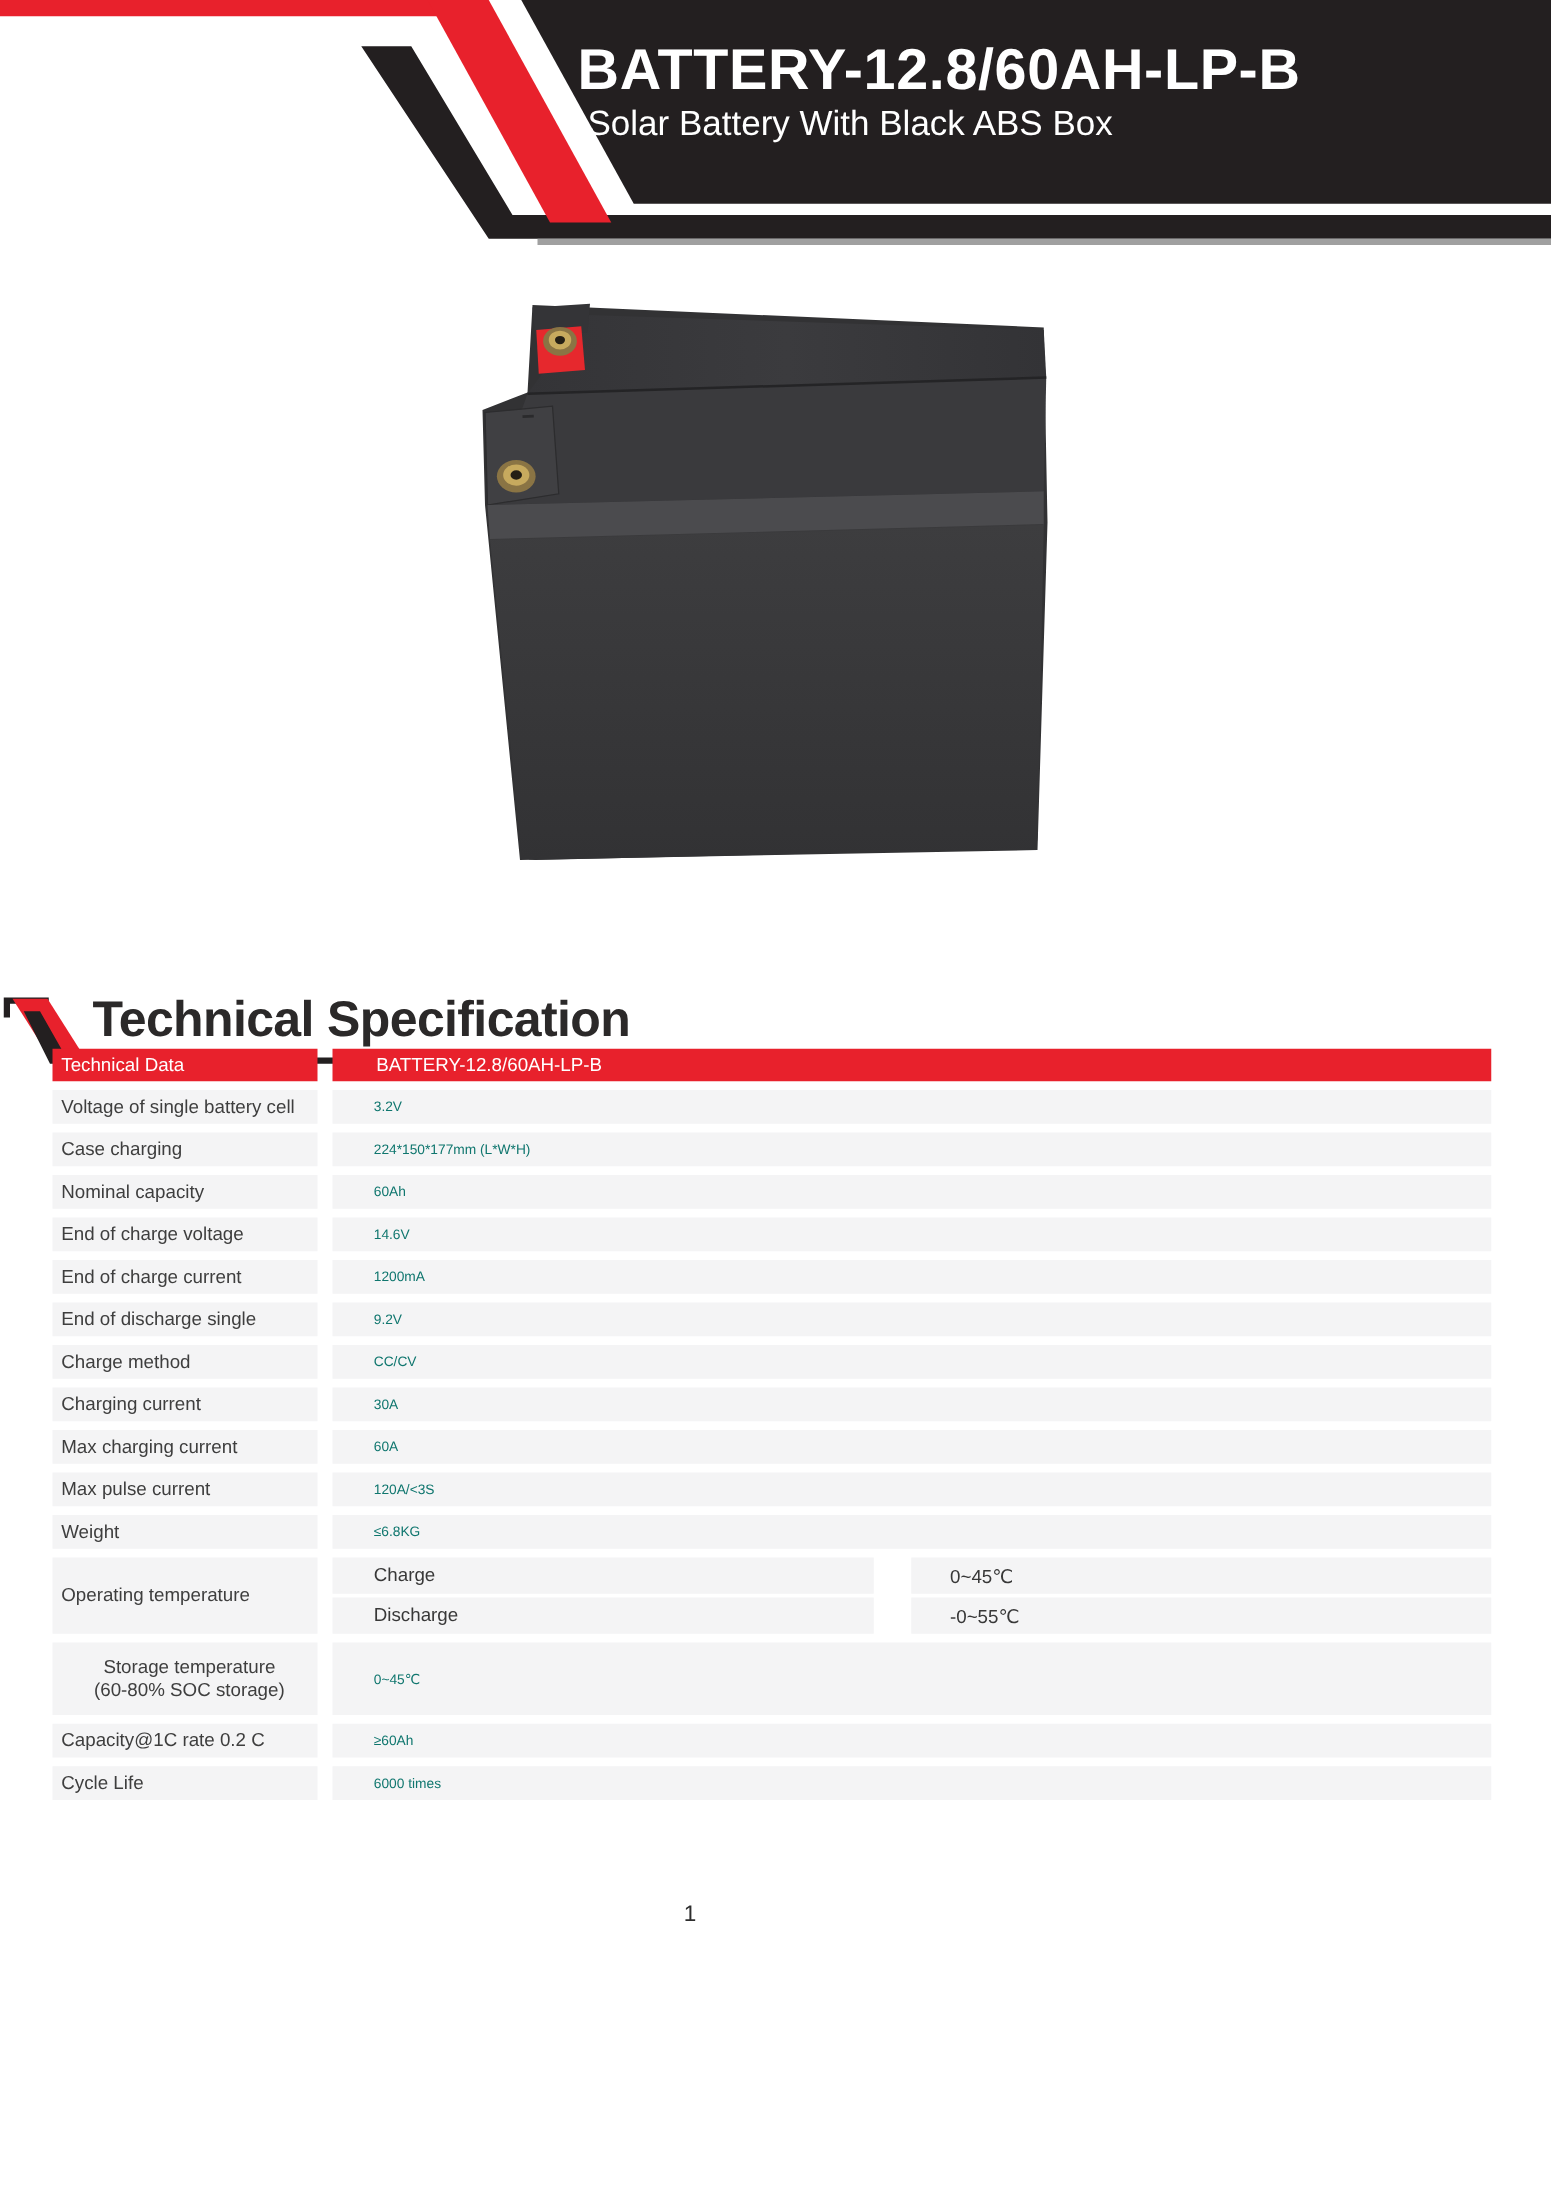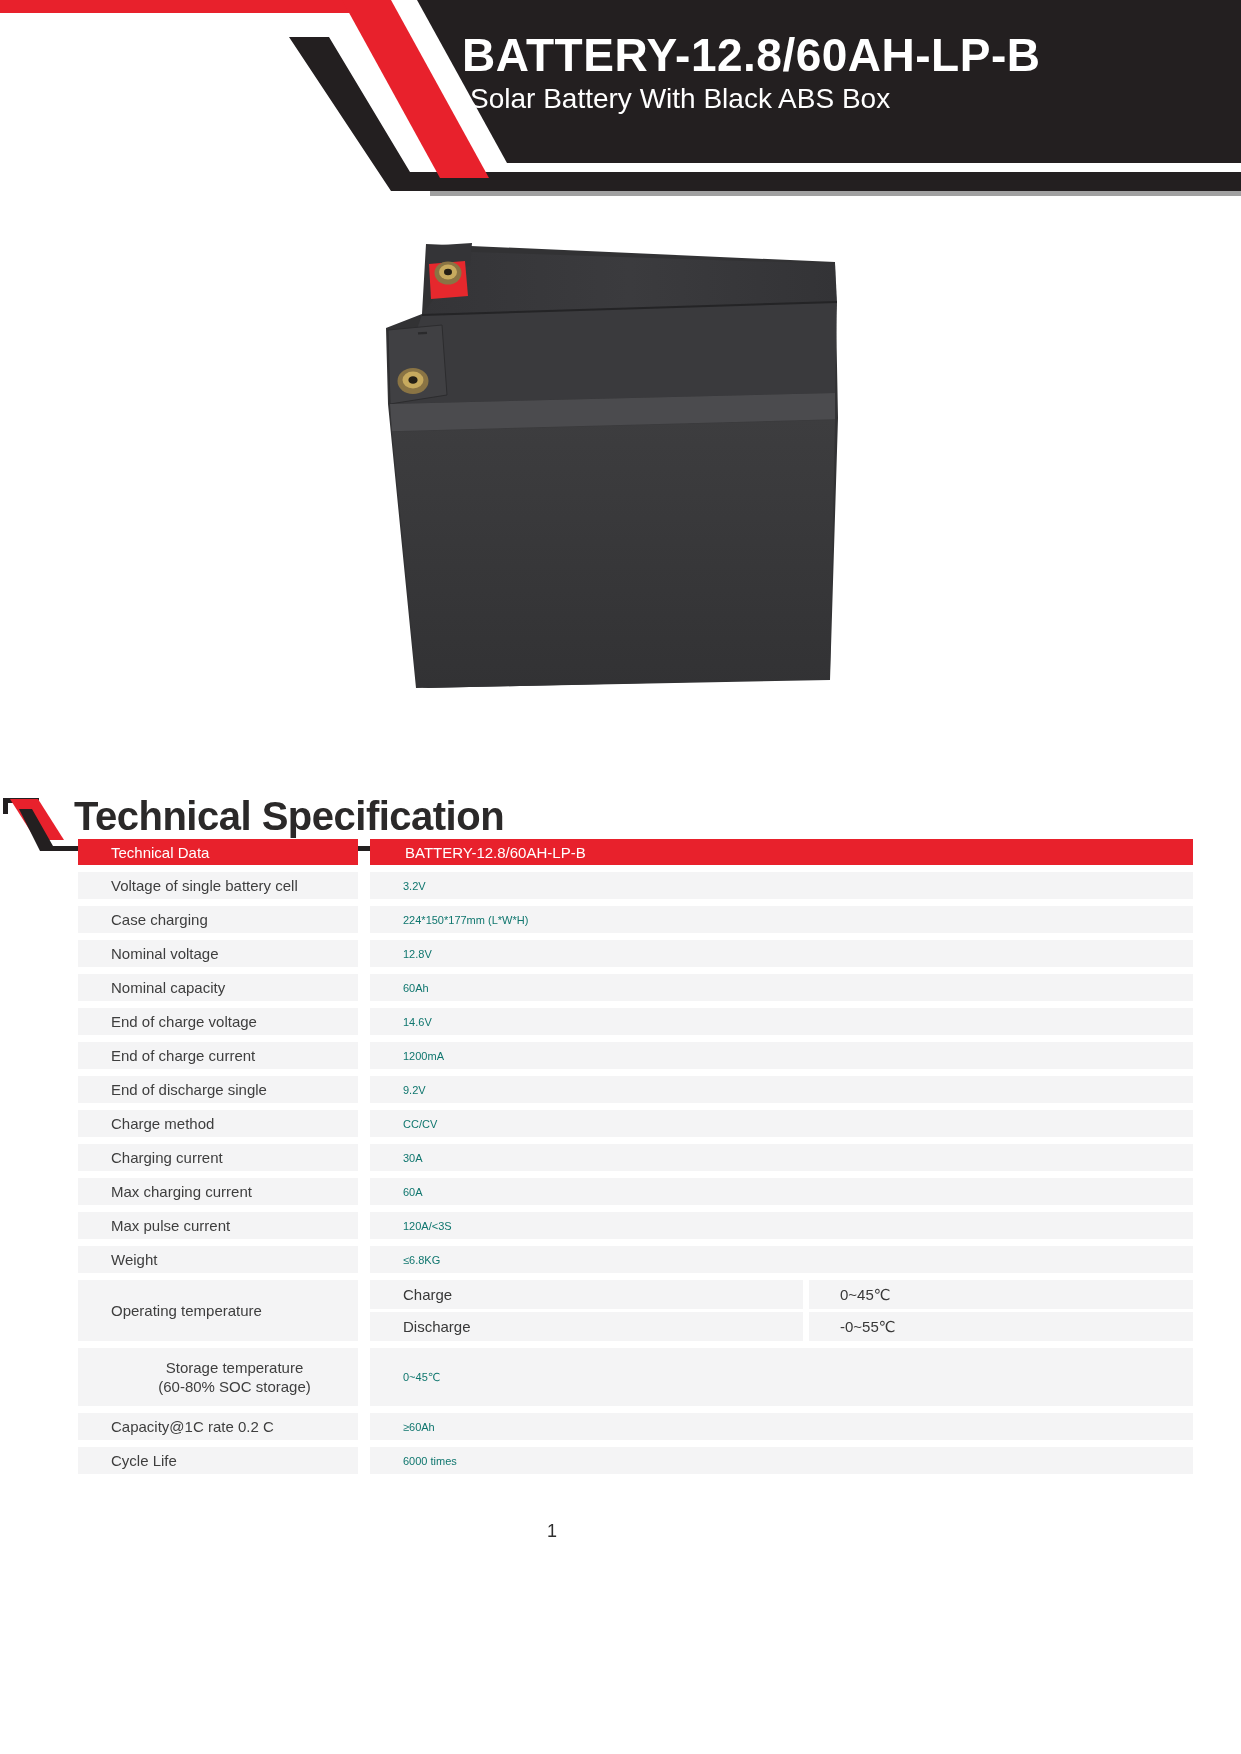--- a/index.html
+++ b/index.html
@@ -17,33 +17,33 @@
   #battery{position:absolute;left:330px;top:218px;width:520px;height:475px;}
 
   
   #spec-heading{position:absolute;left:0;top:788px;width:520px;height:70px;}
   #spec-heading svg{position:absolute;left:0;top:0;}
   #spec-heading .heading-text{position:absolute;left:74px;top:6px;font-size:40px;font-weight:bold;color:#2b2929;letter-spacing:-0.5px;white-space:nowrap;}
 
   
   #spec-table{position:absolute;left:42px;top:839px;width:1151px;}
   .t-row{display:flex;margin-bottom:7px;}
-  .lbl{box-sizing:border-box;width:280px;background:#f4f4f5;padding-left:33px;
-       display:flex;align-items:center;font-size:15px;color:#3e3e3e;margin-left:36px;}
+  .lbl{box-sizing:border-box;width:212px;background:#f4f4f5;padding-left:7px;
+       display:flex;align-items:center;font-size:15px;color:#3e3e3e;}
   .val{box-sizing:border-box;flex:1;margin-left:12px;background:#f4f4f5;padding-left:33px;
        display:flex;align-items:center;font-size:11px;color:#0f766e;}
   .h26{height:26px;}
   .h27{height:27px;}
   .hdr .lbl,.hdr .val{background:#e8212c;color:#ffffff;font-size:15px;}
   .hdr .val{padding-left:35px;}
   
   .op-block{display:flex;margin-bottom:7px;}
   .op-block .lbl{height:61px;}
   .op-sub{flex:1;margin-left:12px;display:flex;flex-direction:column;}
-  .op-subrow{display:flex;height:29px;}
+  .op-subrow{display:flex;height:29px;gap:24px;}
   .op-subrow + .op-subrow{margin-top:3px;}
   .op-mid{box-sizing:border-box;width:433px;background:#f4f4f5;padding-left:33px;
           display:flex;align-items:center;font-size:15px;color:#383838;}
   .op-right{box-sizing:border-box;flex:1;margin-left:6px;background:#f4f4f5;padding-left:31px;
             display:flex;align-items:center;font-size:15px;color:#383838;}
   
   .h58{height:58px;}
   .lbl-2line{display:flex;flex-direction:column;justify-content:center;line-height:19px;text-align:center;}
 
   
@@ -128,24 +128,20 @@
 
     <div class="t-row">
       <div class="lbl h27">Voltage of single battery cell</div>
       <div class="val h27">3.2V</div>
     </div>
     <div class="t-row">
       <div class="lbl h27">Case charging</div>
       <div class="val h27">224*150*177mm (L*W*H)</div>
     </div>
     <div class="t-row">
-      <div class="lbl h27">Nominal voltage</div>
-      <div class="val h27">12.8V</div>
-    </div>
-    <div class="t-row">
       <div class="lbl h27">Nominal capacity</div>
       <div class="val h27">60Ah</div>
     </div>
     <div class="t-row">
       <div class="lbl h27">End of charge voltage</div>
       <div class="val h27">14.6V</div>
     </div>
     <div class="t-row">
       <div class="lbl h27">End of charge current</div>
       <div class="val h27">1200mA</div>

